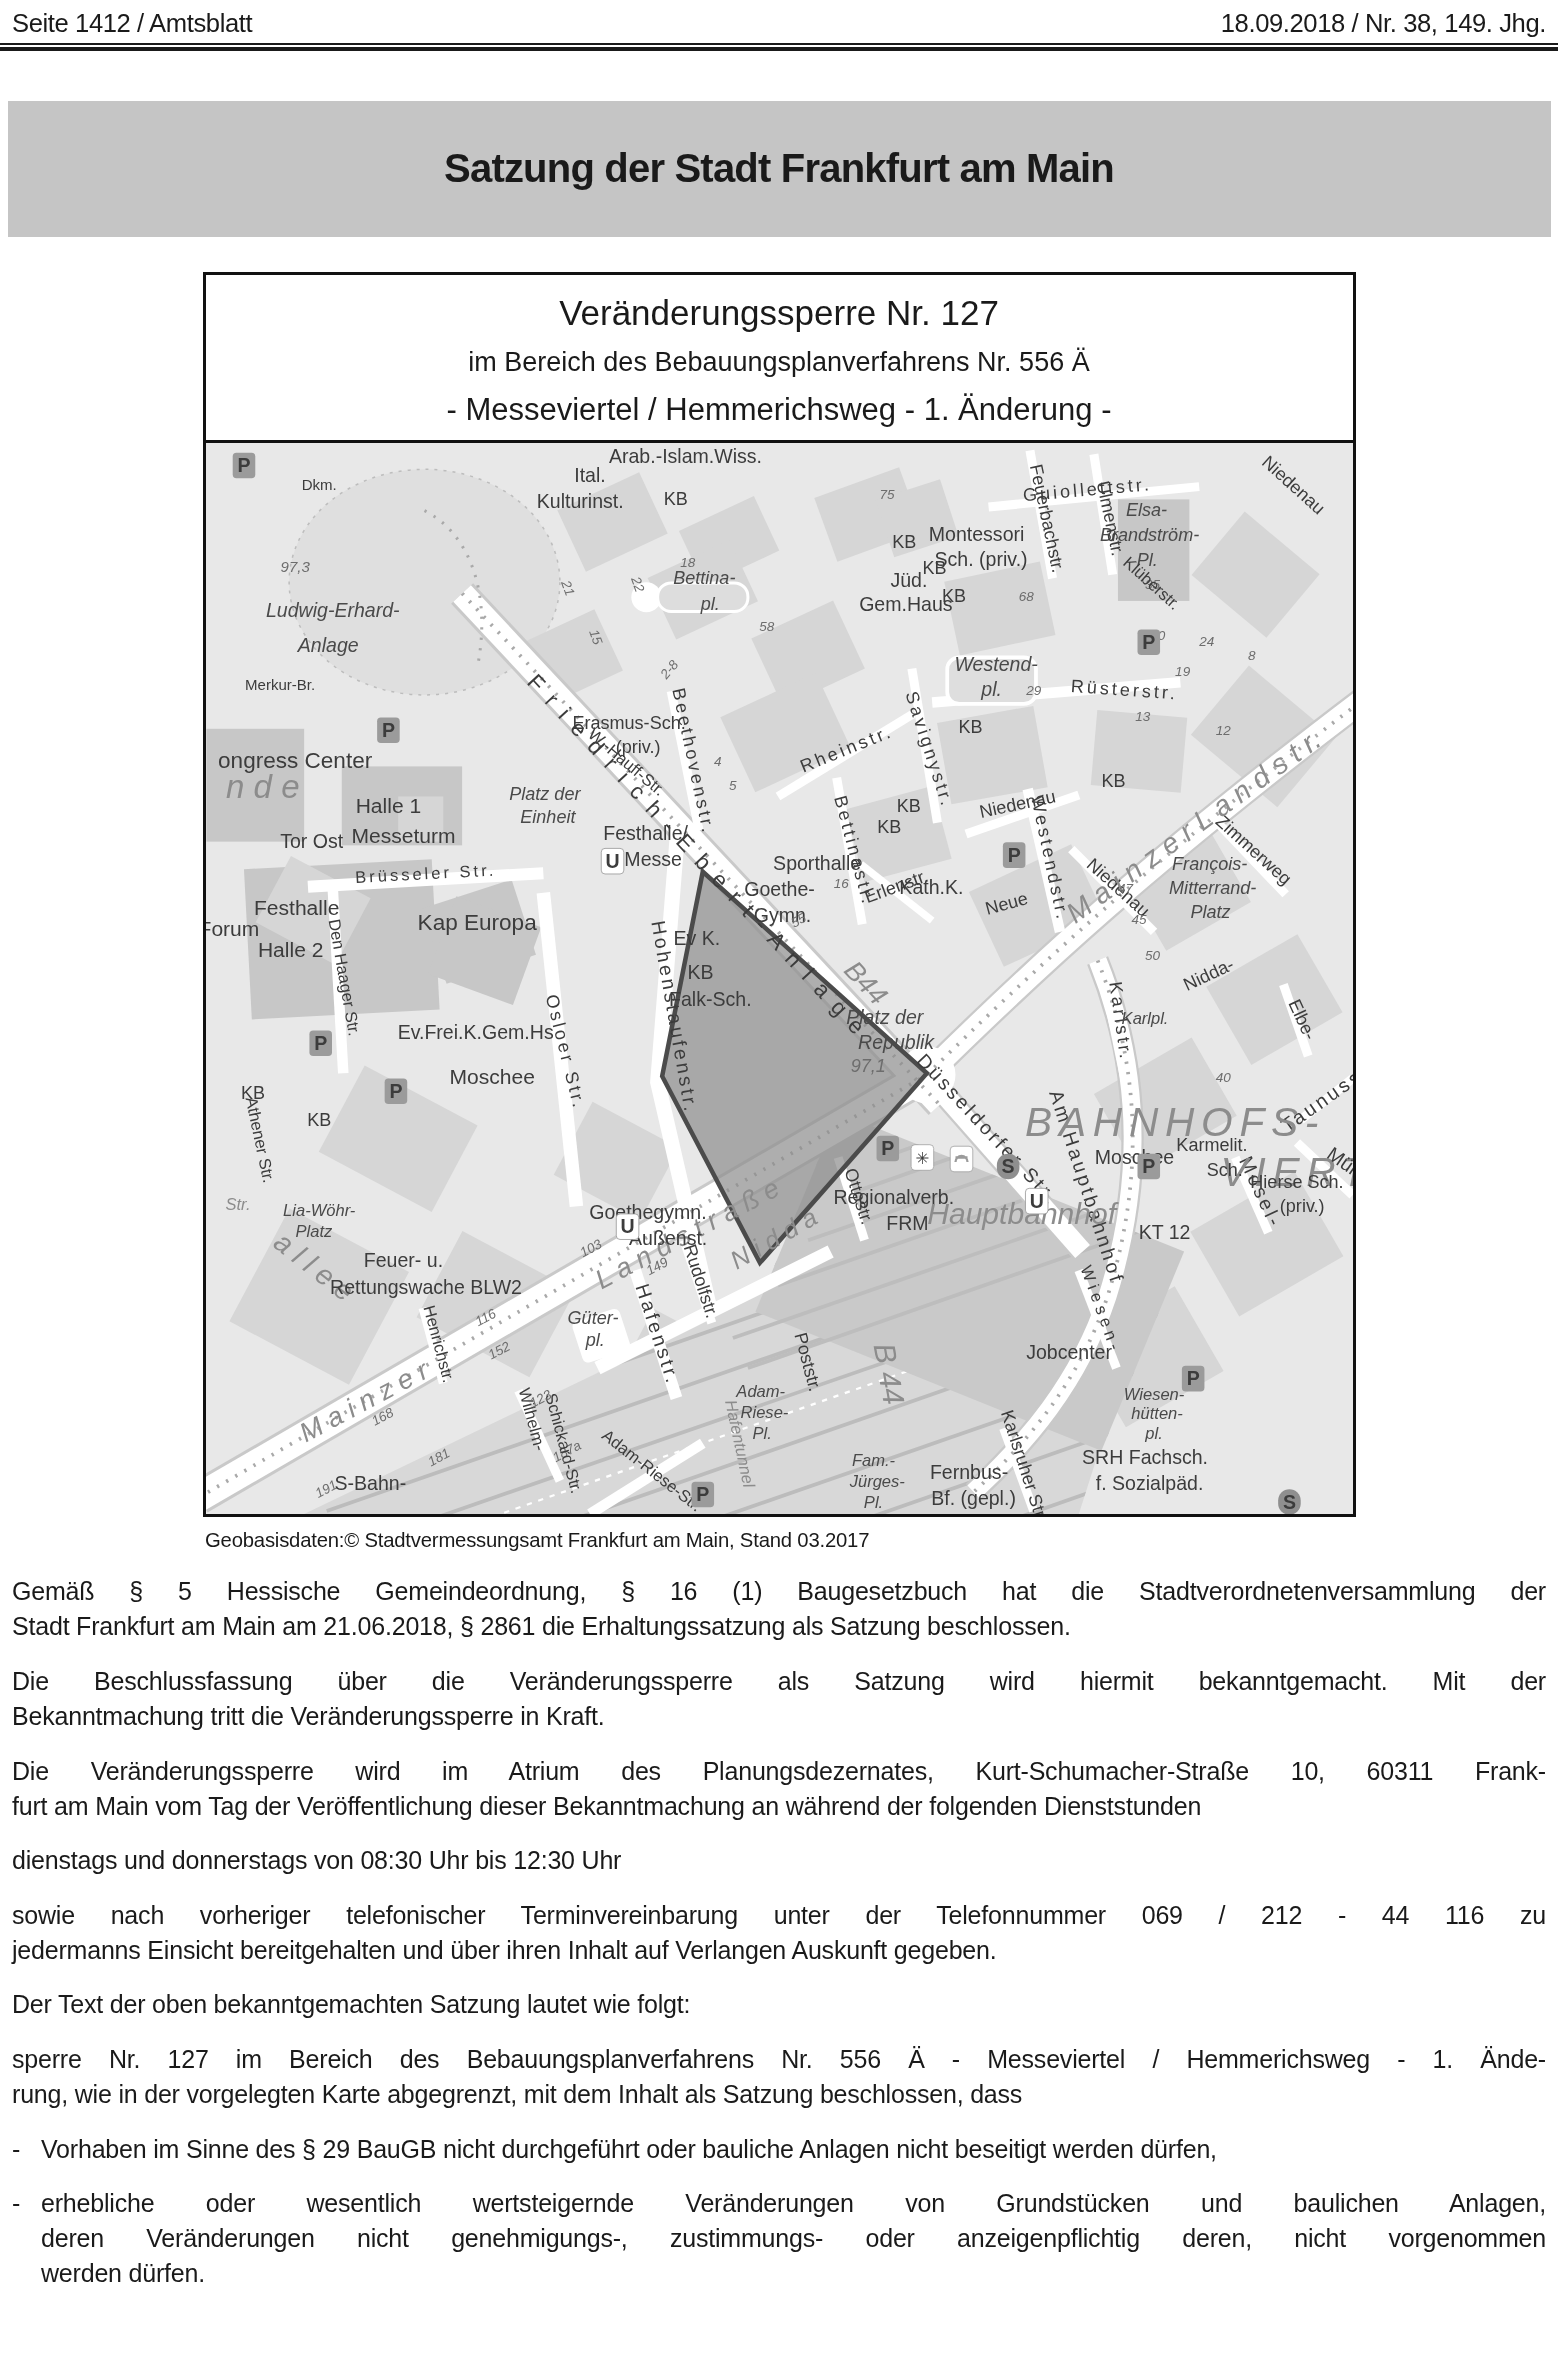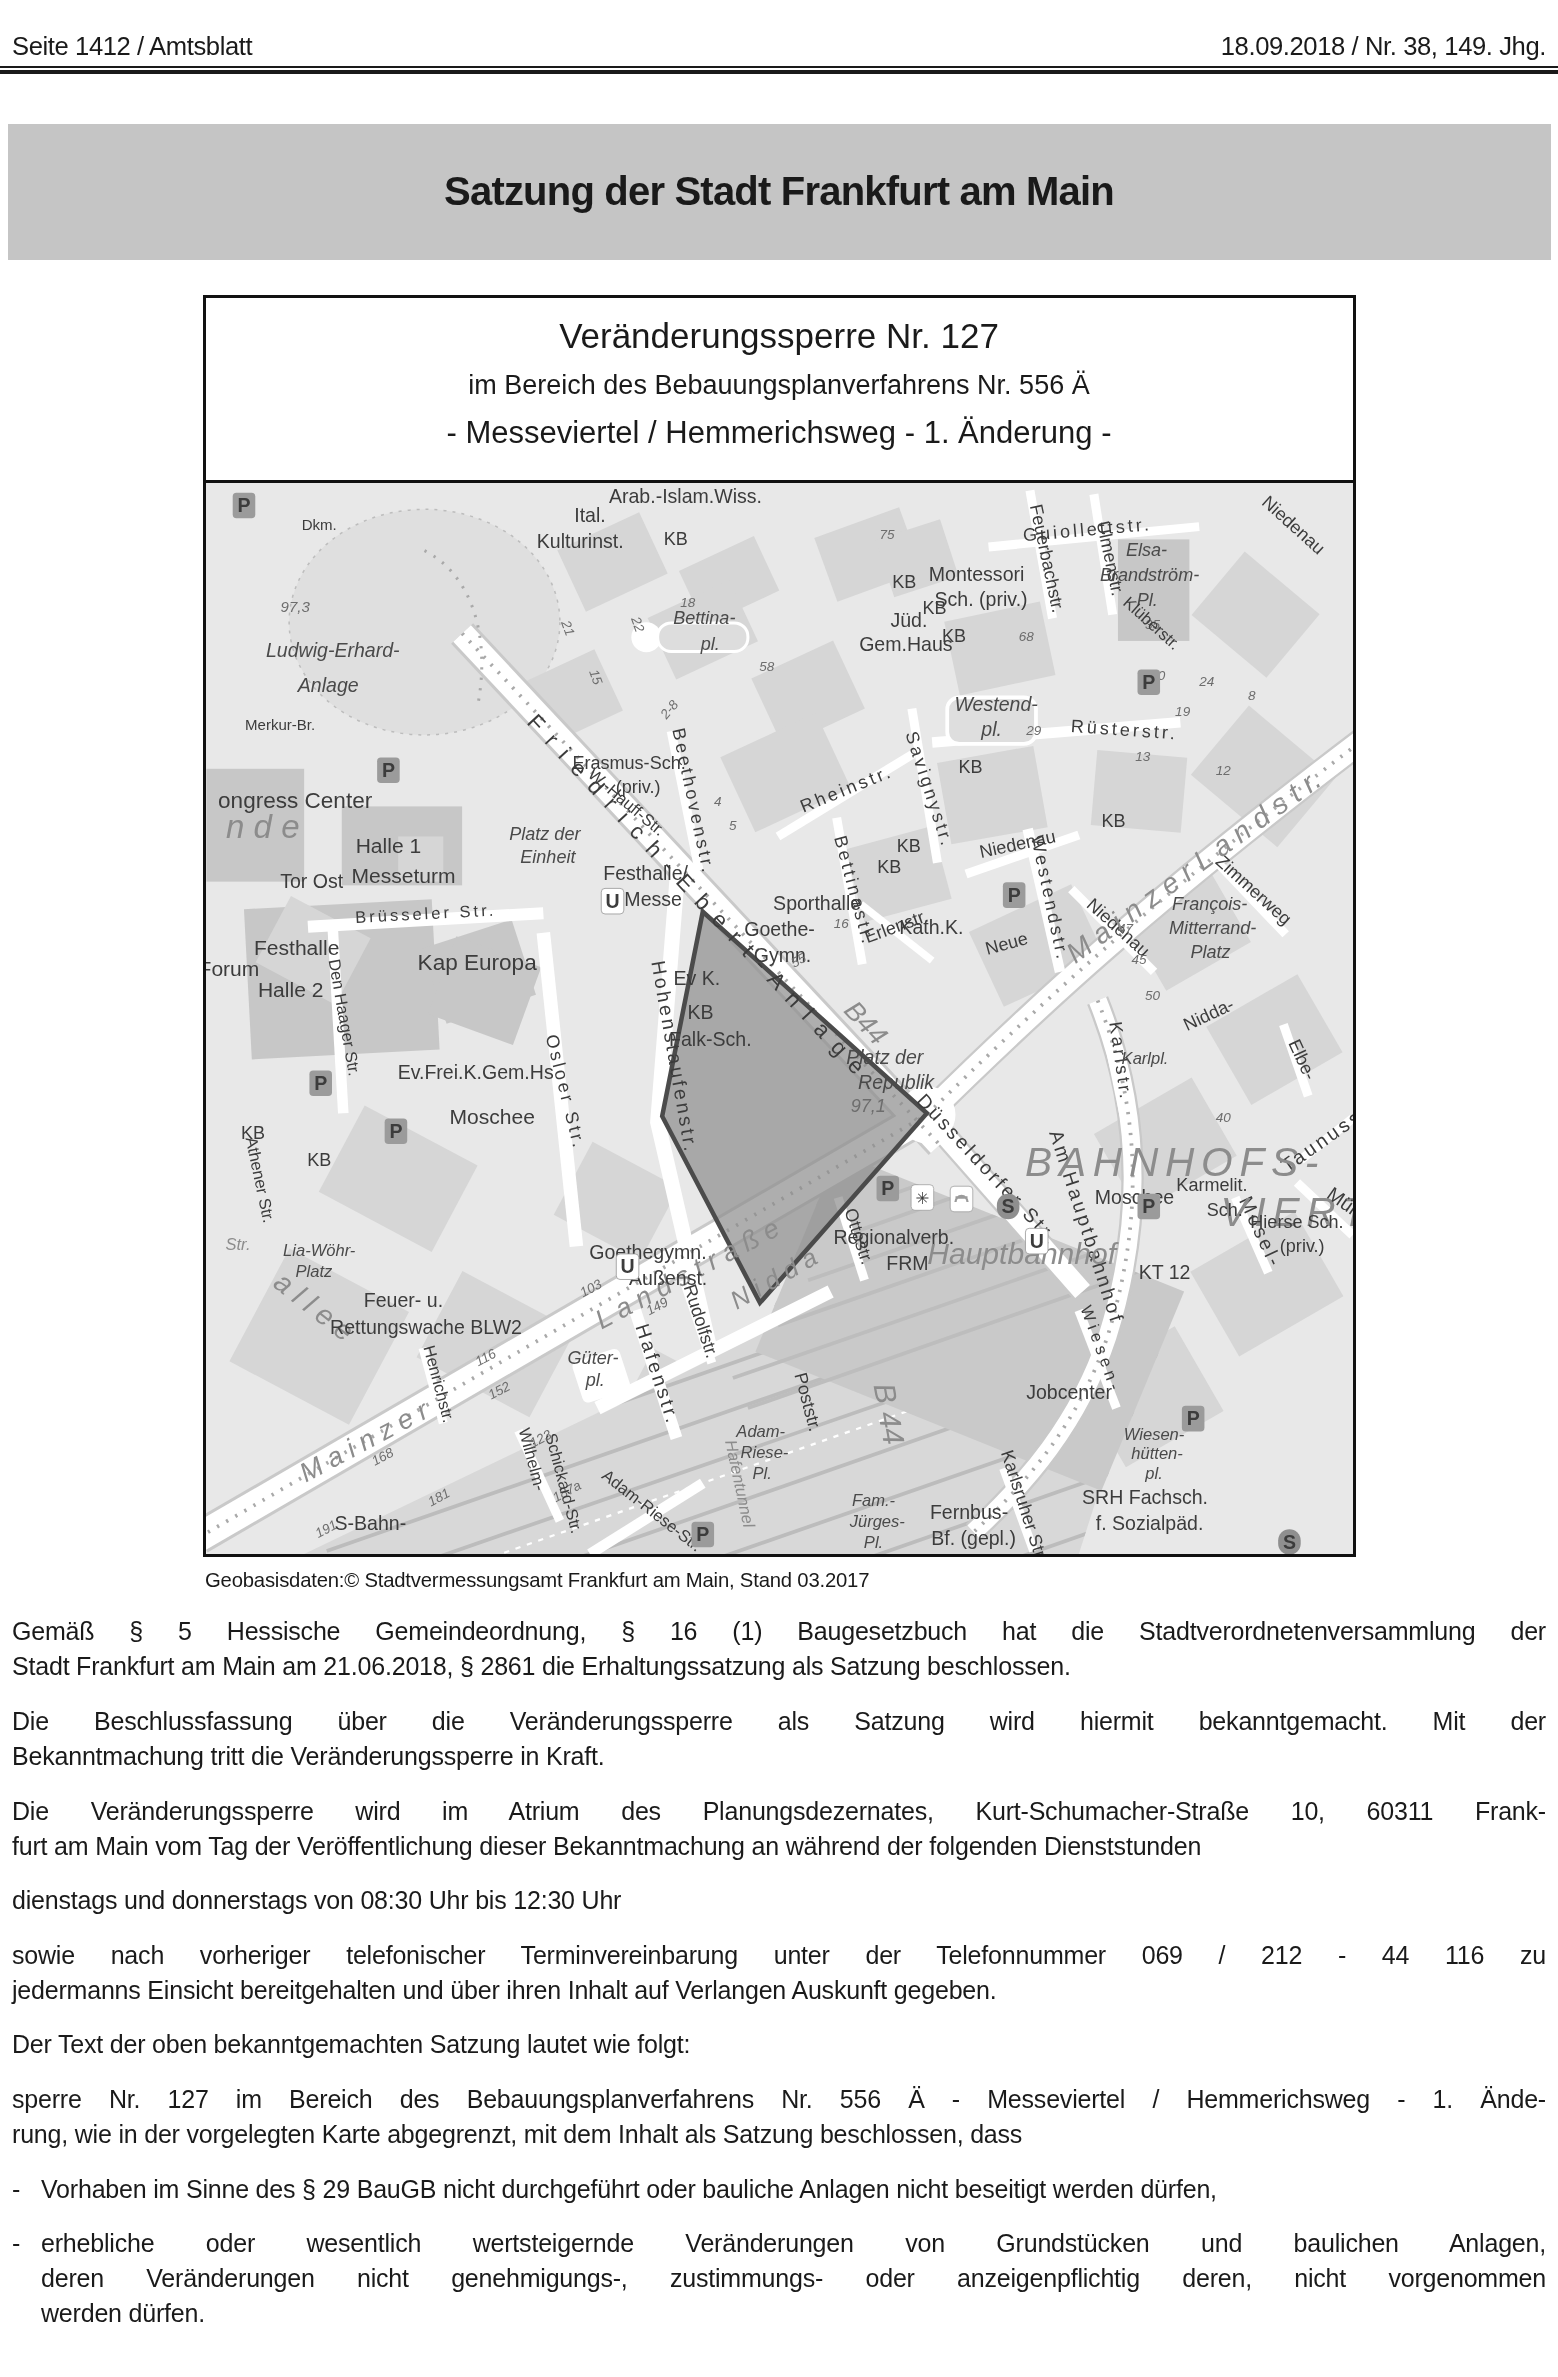--- a/index.html
+++ b/index.html
@@ -1,27 +1,27 @@
 <!DOCTYPE html>
 <html style="font-size:12px"><head>
 <meta charset="utf-8">
 <style>
   html,body{margin:0;padding:0;}
   body{width:1558px;height:2377px;overflow:hidden;background:#fff;
        font-family:"Liberation Sans","DejaVu Sans",sans-serif;color:#1a1a1a;}
   .page{position:relative;width:1558px;height:2377px;}
   .header{display:flex;justify-content:space-between;padding:9px 12px 0 12px;
-          font-size:25.6px;letter-spacing:-0.4px;margin-top:23px;}
+          font-size:25.6px;letter-spacing:-0.4px;}
   .rule1{height:1.5px;background:#1a1a1a;margin-top:5.3px;}
   .rule2{height:3.8px;background:#1a1a1a;margin-top:2.3px;}
   .banner{margin:50px 7.5px 0 7.5px;height:136px;background:#c5c5c5;
           display:flex;align-items:center;justify-content:center;}
   .banner h1{margin:0;font-size:40px;font-weight:bold;letter-spacing:-0.8px;}
   .map-box{width:1147px;margin:35px auto 0 auto;border:3px solid #111;}
-  .map-title{text-align:center;padding:12px 0 23px 0;}
+  .map-title{text-align:center;padding:12px 0 6px 0;}
   .mt1{font-size:35px;line-height:51px;}
   .mt2{font-size:27px;line-height:48px;}
   .mt3{font-size:31px;line-height:48px;text-align:center;}
   .map-frame{border-top:3px solid #111;height:1071px;position:relative;background:#e8e8e8;overflow:hidden;}
   svg{position:absolute;left:0;top:0;}
   .caption{margin:12px 0 0 205px;font-size:20.3px;letter-spacing:-0.2px;}
   .content{margin:22.6px 12px 0 12px;font-size:25px;line-height:35px;letter-spacing:-0.2px;}
   .para{margin-top:19.6px;}
   .para.first{margin-top:12px;}
   .jline{text-align:justify;text-align-last:justify;}

